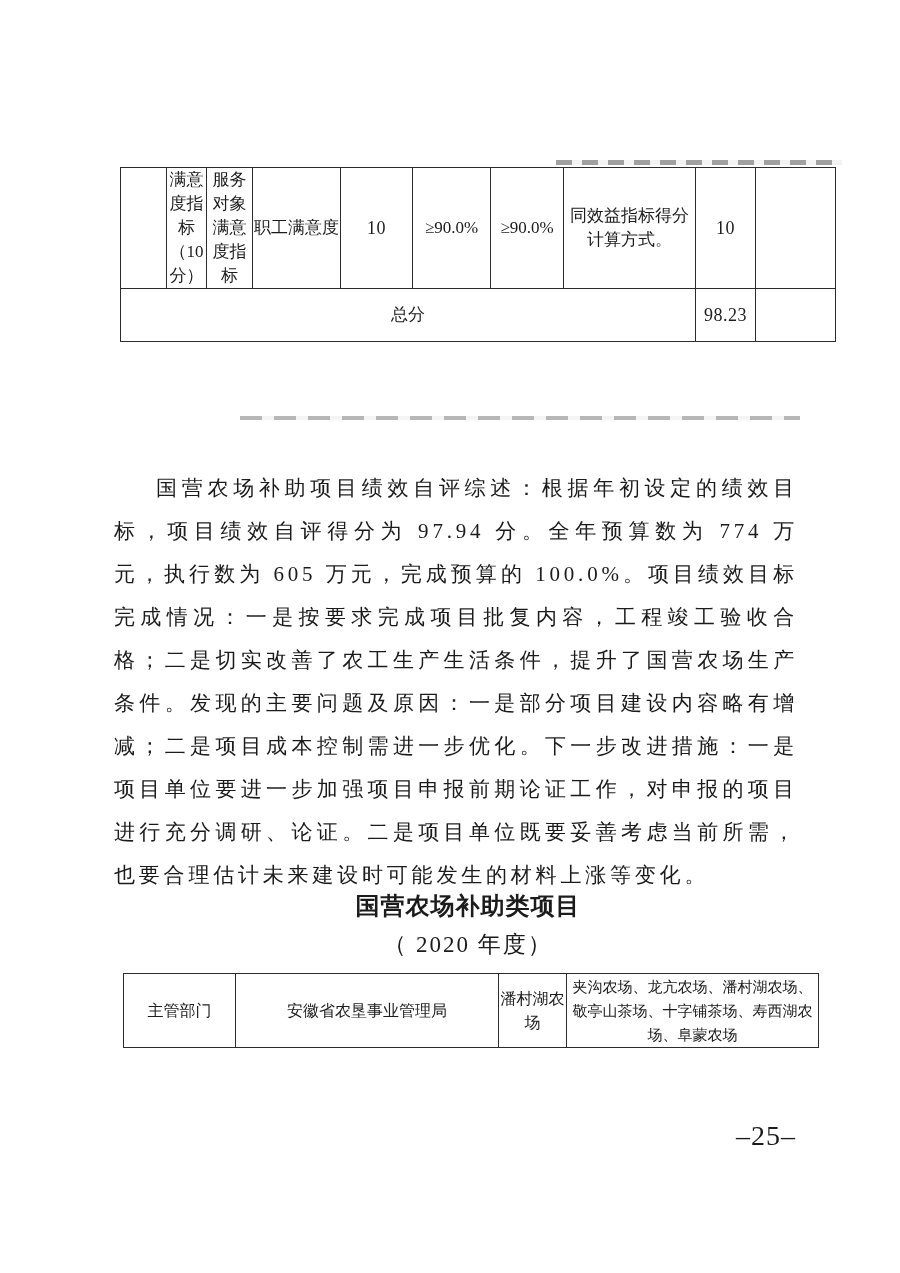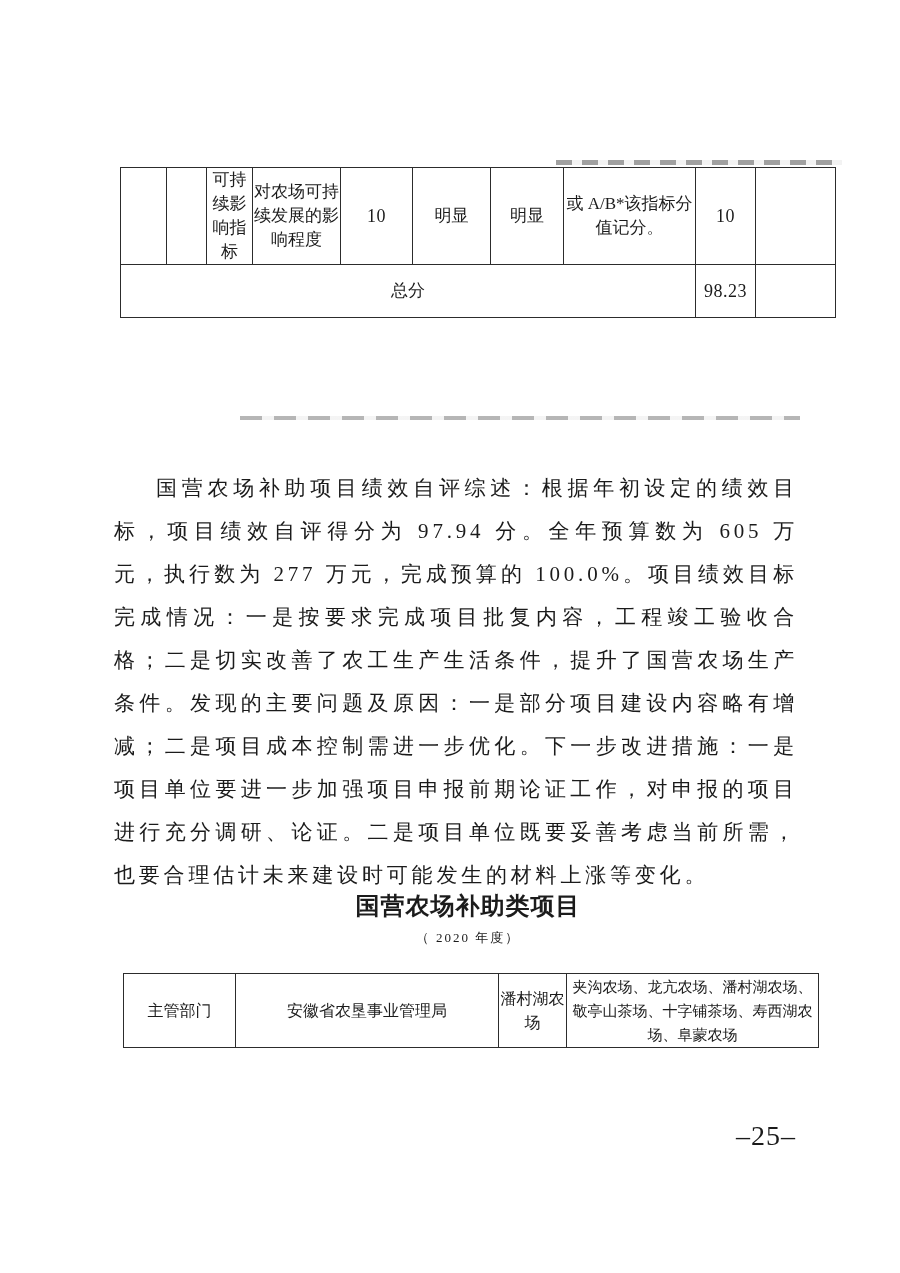--- a/index.html
+++ b/index.html
@@ -63,21 +63,21 @@
   
   .form-title{
     position:absolute;left:468px;top:890px;transform:translateX(-50%);
     margin:0;
     font-family:"Liberation Sans","DejaVu Sans",sans-serif;
     font-size:24px;font-weight:bold;letter-spacing:1px;
     white-space:nowrap;
   }
   .form-subtitle{
     position:absolute;left:468px;top:929px;transform:translateX(-50%);
-    font-size:13px;letter-spacing:2px;white-space:nowrap;
+    font-size:23px;letter-spacing:2px;white-space:nowrap;
   }
 
   
   .info-table{
     position:absolute;left:123px;top:973px;width:695px;
     font-size:16px;
   }
   .info-table td{
     border:1.8px solid #2c2c2c;
     text-align:center;vertical-align:middle;
@@ -108,47 +108,50 @@
         <col style="width:46px">
       <col style="width:88px">
         <col style="width:72px">
         <col style="width:78px">
       <col style="width:73px">
         <col style="width:132px">
         <col style="width:60px">
       <col style="width:80px">
     </colgroup>
     <tbody>
-      <tr class="r1">
+      <tr class="r2">
         <td></td>
-        <td class="stack"></td>
-        <td class="stack">可持
-续影
-响指
+        <td class="stack">满意
+度指
+标
+（10
+分）</td>
+        <td class="stack">服务
+对象
+满意
+度指
 标</td>
-        <td class="wrap-left">对农场可持
-续发展的影
-响程度</td>
+        <td class="cell-left">职工满意度</td>
         <td class="num">10</td>
-        <td>明显</td>
-        <td>明显</td>
-        <td class="rule-top">或 A/B*该指标分
-值记分。</td>
+        <td>≥90.0%</td>
+        <td>≥90.0%</td>
+        <td class="rule-mid">同效益指标得分
+计算方式。</td>
         <td class="num">10</td>
         <td></td>
       </tr>
       <tr class="r3">
         <td colspan="8">总分</td>
         <td class="num">98.23</td>
         <td></td>
       </tr>
     </tbody>
   </table>
 
-  <p class="summary">国营农场补助项目绩效自评综述：根据年初设定的绩效目标，项目绩效自评得分为 97.94 分。全年预算数为 605 万元，执行数为 277 万元，完成预算的 100.0%。项目绩效目标完成情况：一是按要求完成项目批复内容，工程竣工验收合格；二是切实改善了农工生产生活条件，提升了国营农场生产条件。发现的主要问题及原因：一是部分项目建设内容略有增减；二是项目成本控制需进一步优化。下一步改进措施：一是项目单位要进一步加强项目申报前期论证工作，对申报的项目进行充分调研、论证。二是项目单位既要妥善考虑当前所需，也要合理估计未来建设时可能发生的材料上涨等变化。</p>
+  <p class="summary">国营农场补助项目绩效自评综述：根据年初设定的绩效目标，项目绩效自评得分为 97.94 分。全年预算数为 774 万元，执行数为 605 万元，完成预算的 100.0%。项目绩效目标完成情况：一是按要求完成项目批复内容，工程竣工验收合格；二是切实改善了农工生产生活条件，提升了国营农场生产条件。发现的主要问题及原因：一是部分项目建设内容略有增减；二是项目成本控制需进一步优化。下一步改进措施：一是项目单位要进一步加强项目申报前期论证工作，对申报的项目进行充分调研、论证。二是项目单位既要妥善考虑当前所需，也要合理估计未来建设时可能发生的材料上涨等变化。</p>
 
   <h1 class="form-title">国营农场补助类项目</h1>
   <div class="form-subtitle">（ 2020 年度）</div>
 
   <table class="info-table">
     <colgroup>
       <col style="width:112px">
         <col style="width:263px">
       <col style="width:68px">
         <col style="width:252px">

